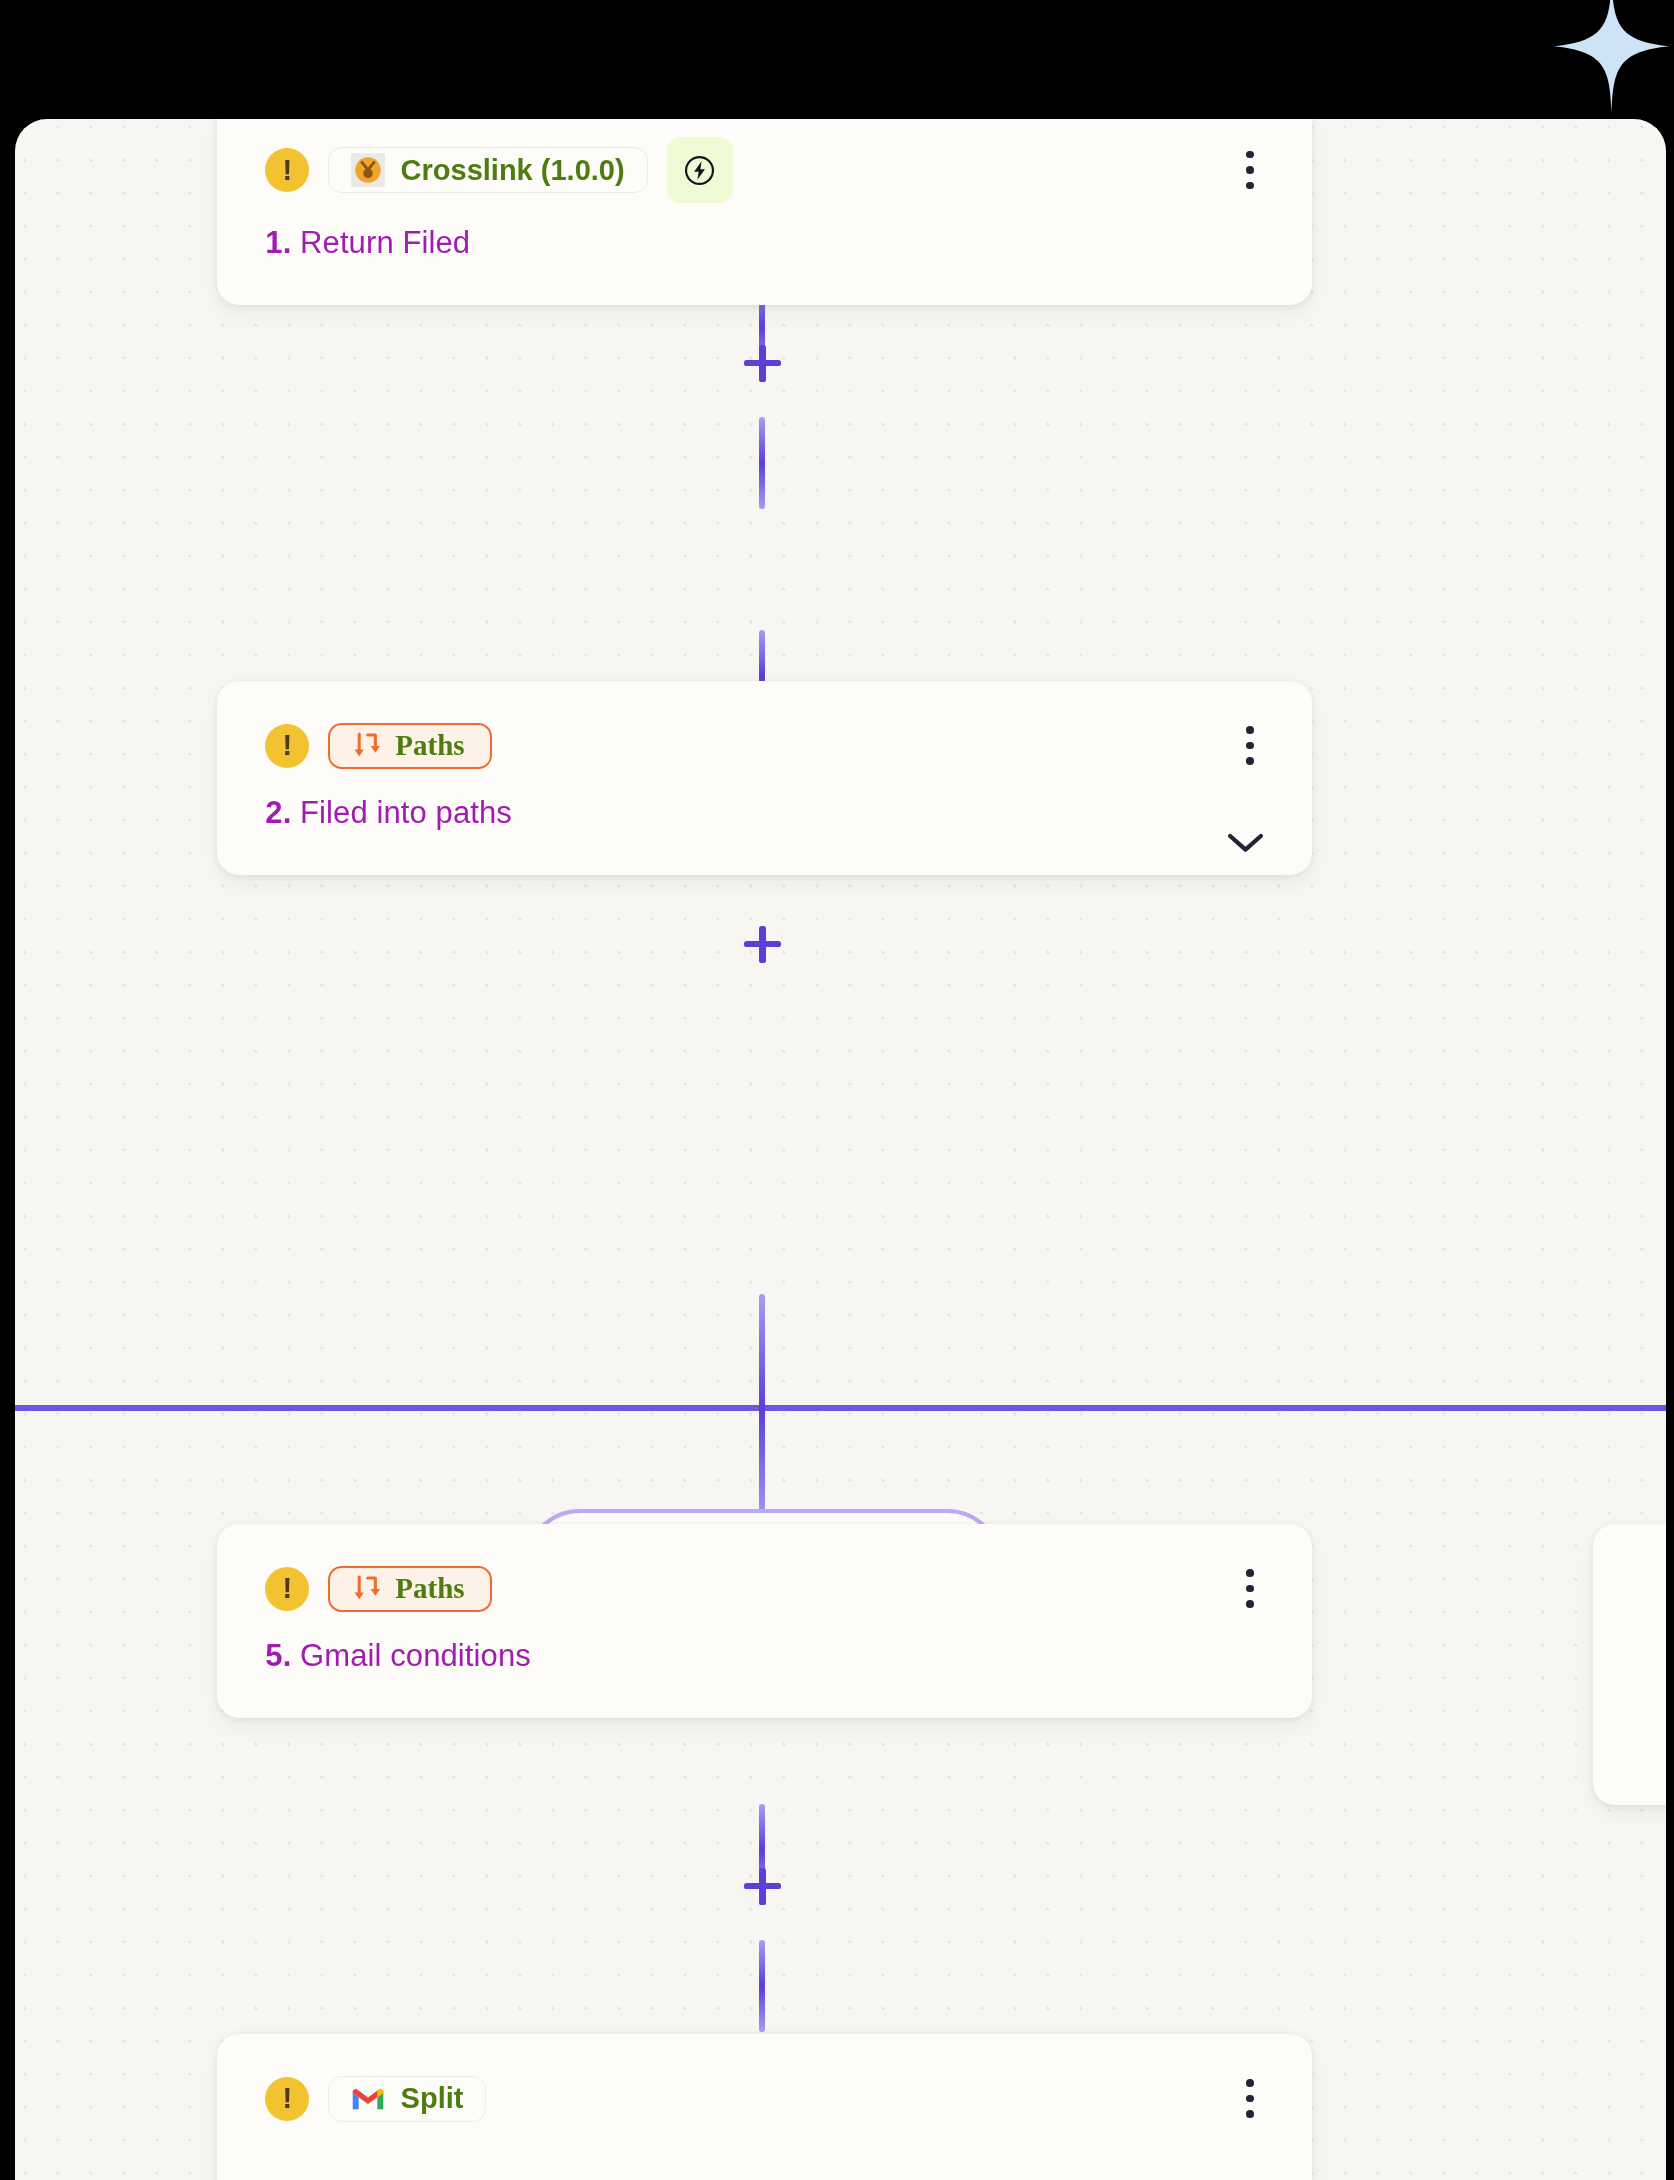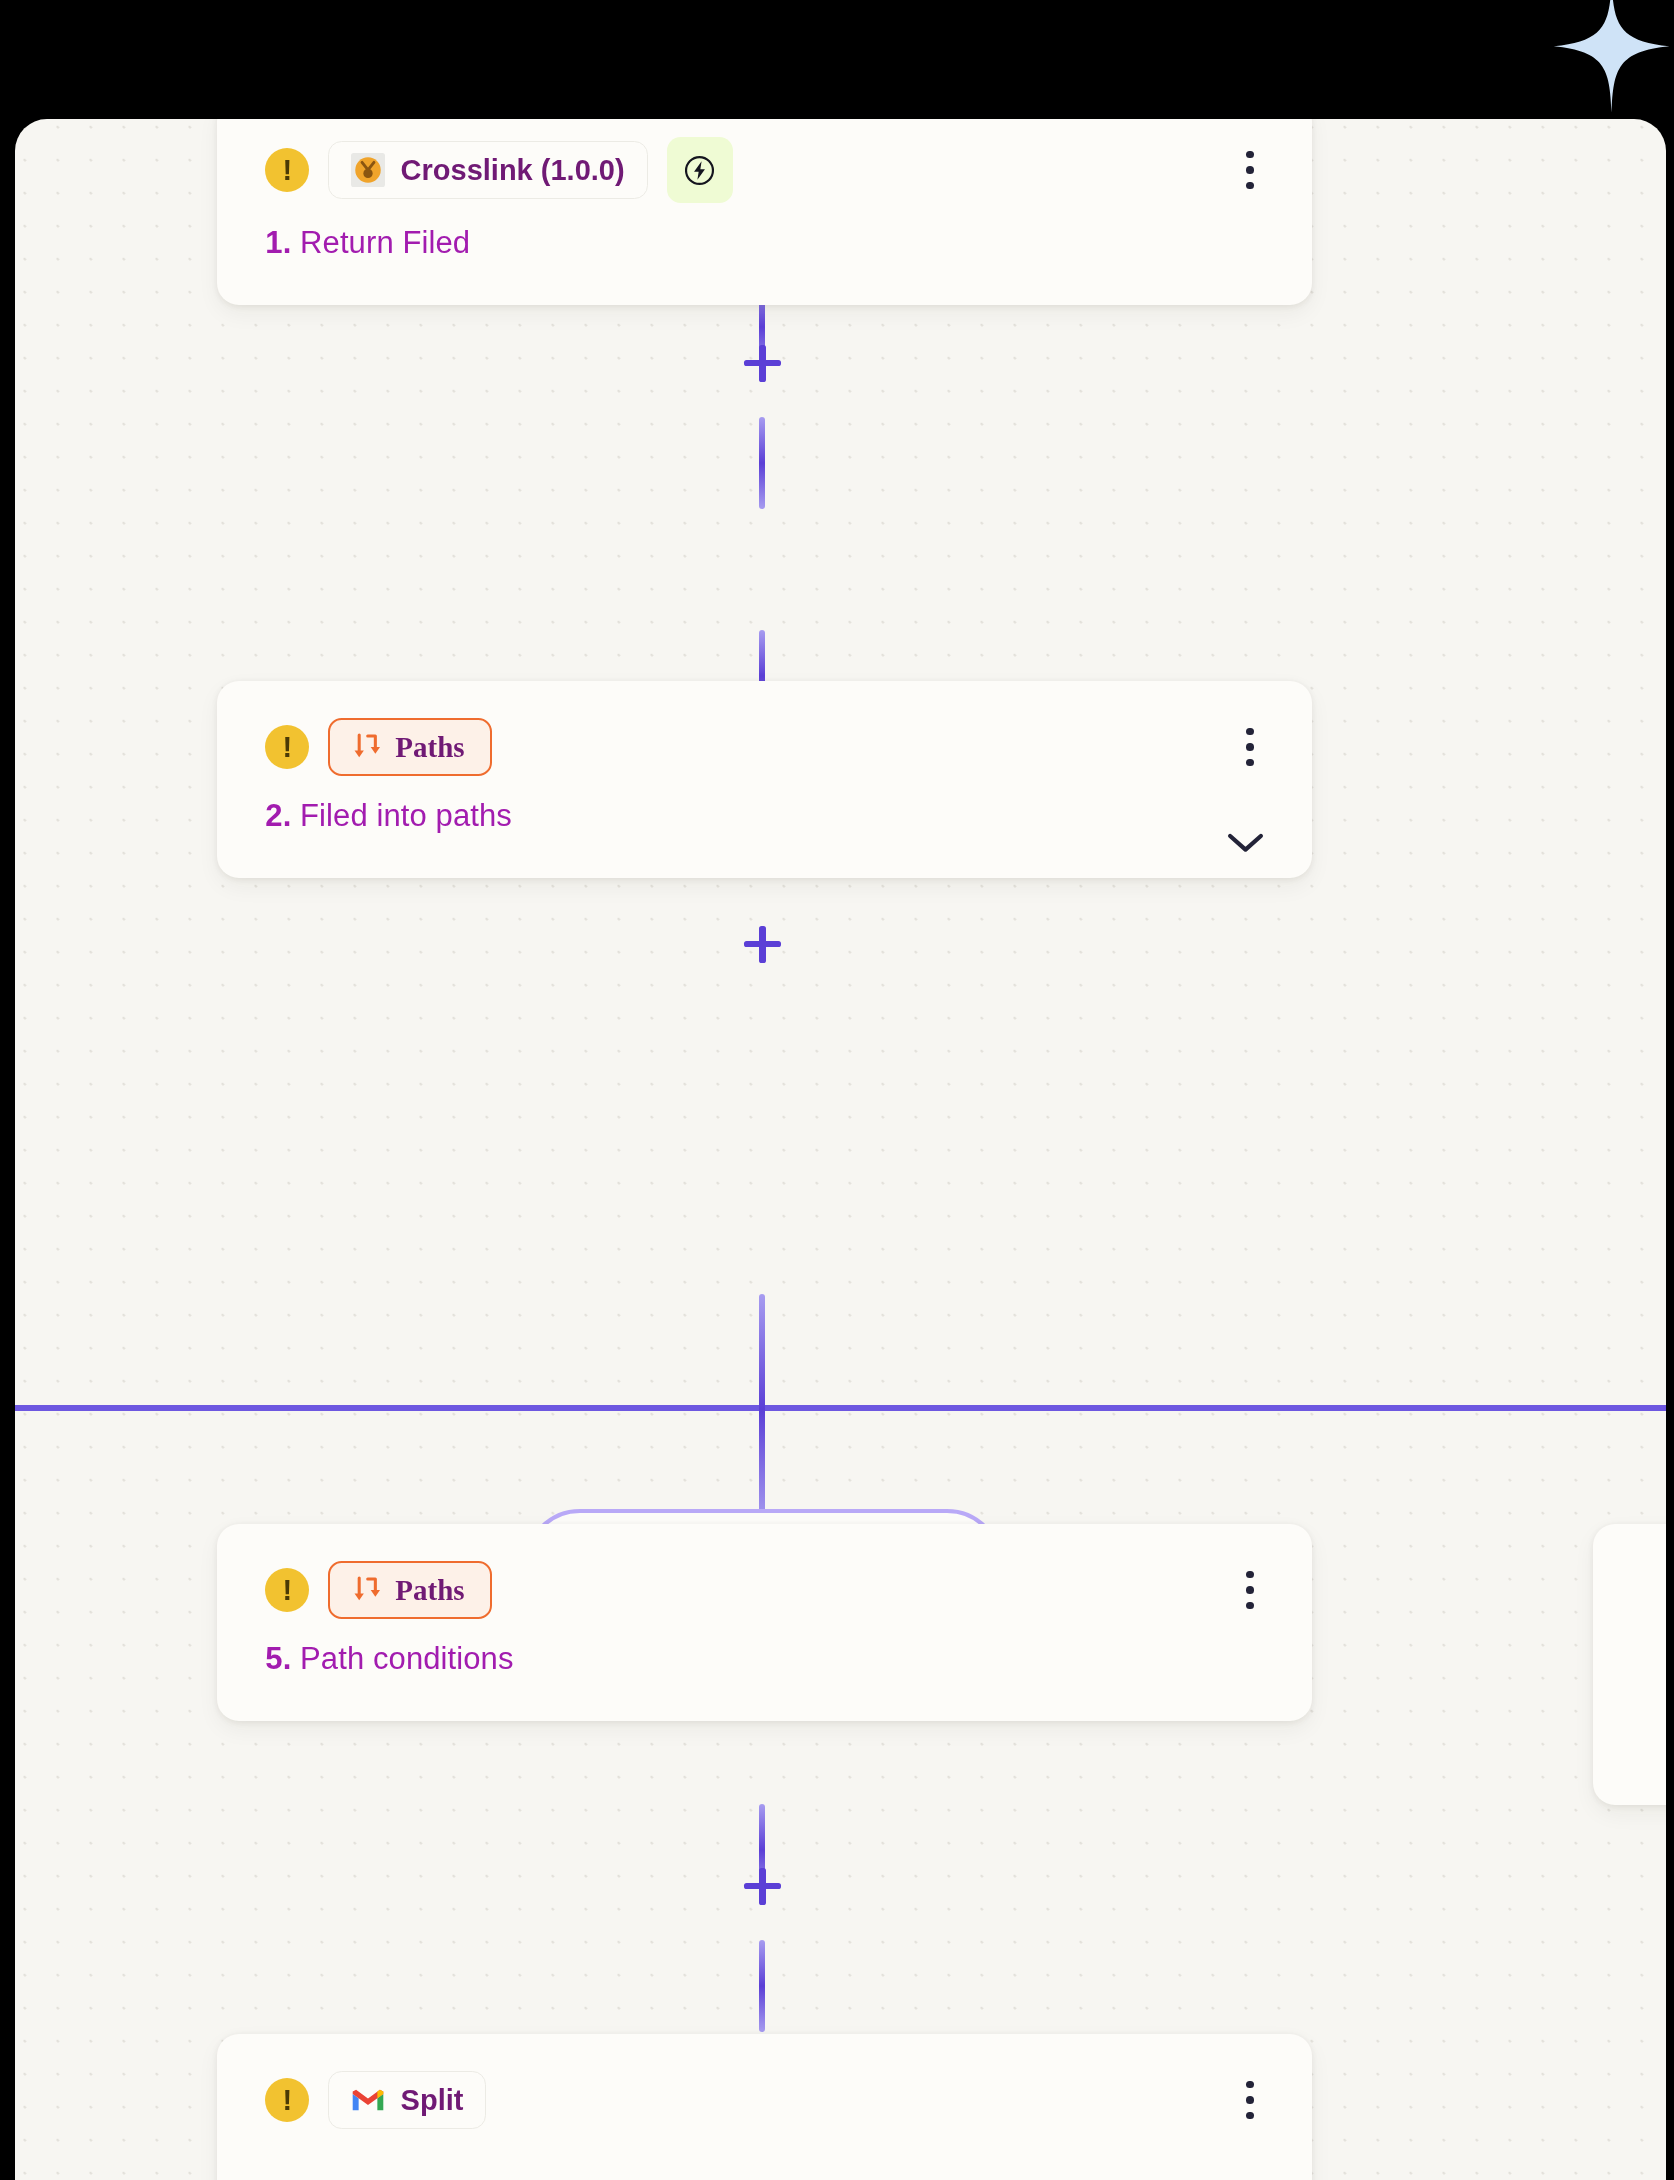--- a/index.html
+++ b/index.html
@@ -116,28 +116,28 @@
     display: flex; align-items: center; justify-content: center;
     font-size: 29px; font-weight: 700; color: #4a3a06;
     line-height: 1;
   }
 
   
   .chip {
     display: inline-flex;
     align-items: center;
     gap: 15.3px;
-    height: 58px;
+    height: 46px;
     padding: 0 22px;
     border-radius: 13.6px;
     border: 1.7px solid #ecebe5;
     background: #fdfcf9;
     font-size: 29px;
     font-weight: 700;
-    color: #701a75;
+    color: #4d7c0f;
     white-space: nowrap;
   }
   .chip.paths {
     border: 2.6px solid #ef6c2e;
     background: #fdf1e8;
     padding: 0 25.6px 0 19px;
     gap: 12px;
     font-family: Liberation Serif, serif;
   }
   .chip-ico { width: 34px; height: 34px; flex: 0 0 auto; display: block; }
@@ -331,21 +331,21 @@
         </span>
 
         <span class="kebab">
           <i></i>
             <i></i>
             <i></i>
         </span>
       </div>
       <div class="node-title">
         <span class="idx">5.</span>
-        <span class="txt">Path conditions</span>
+        <span class="txt">Gmail conditions</span>
       </div>
     </div>
 
     <div class="node" style="top:1915px;height:221px;overflow:hidden;">
       <div class="node-head">
         <span class="warn">!</span>
 
         <span class="chip">
           <svg class="chip-ico" viewBox="0 0 40 32">
             <path d="M2 6 v22 h7 V13 l11 8 11-8 v15 h7 V6 l-5-2 -13 9.5 L7 4 Z" fill="#ffffff"></path>

